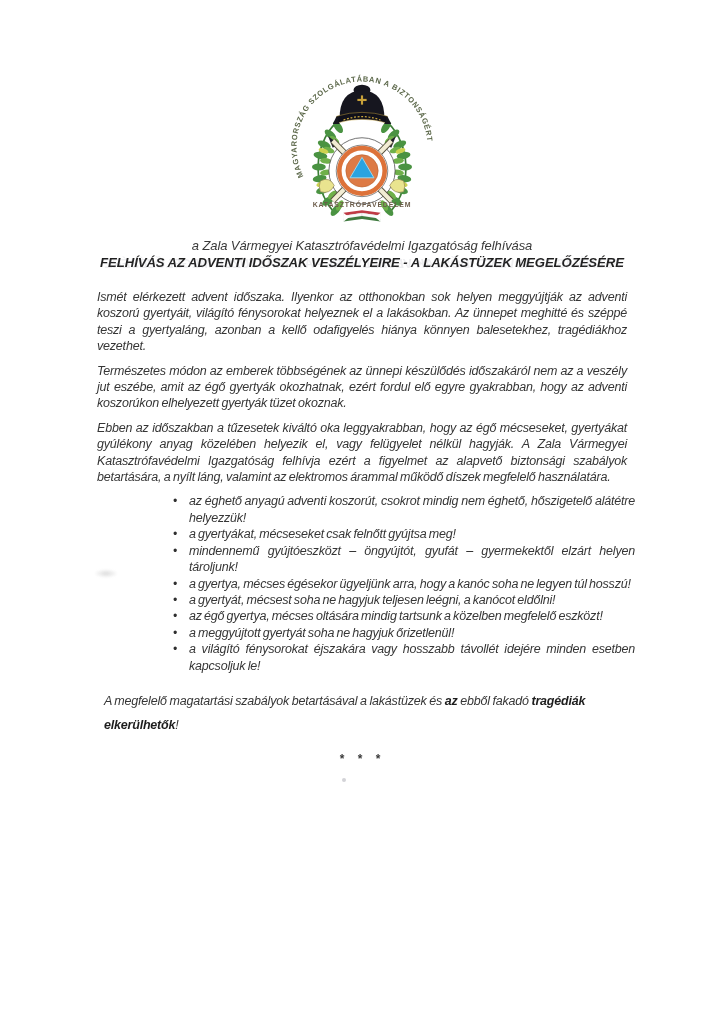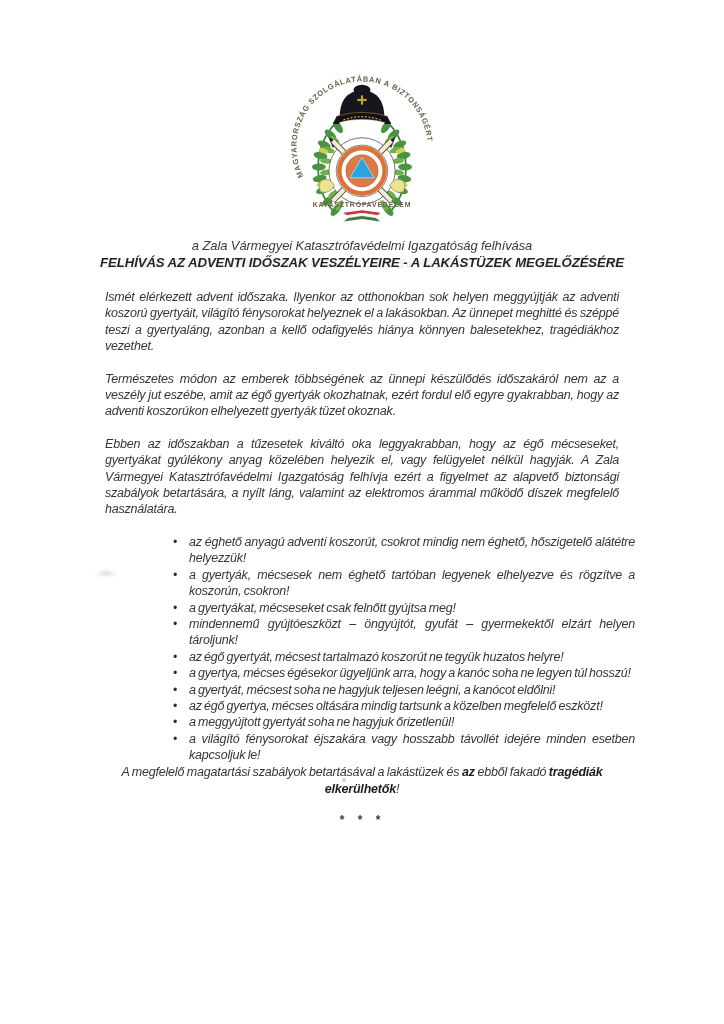--- a/index.html
+++ b/index.html
@@ -29,42 +29,42 @@
   .ghost{
     position:absolute;left:-30px;right:-30px;top:1px;
     text-align:center;white-space:nowrap;overflow:hidden;
     transform:scaleX(-1);
     font-weight:bold;font-size:13px;
     color:#7d7d8d;opacity:0.12;filter:blur(0.6px);
     pointer-events:none;
   }
   .bodytext{margin-top:18px;}
   .para{
-    margin:16px;text-align:justify;
+    margin:8px;text-align:justify;
     font-size:12.5px;line-height:16.4px;
     letter-spacing:-0.2px;word-spacing:-0.8px;
   }
   ul.bullets{
     margin:0;padding:0;list-style:none;
   }
   ul.bullets li{
     position:relative;
     padding-left:100px;
     text-align:justify;
     font-size:12.5px;line-height:16.4px;
     letter-spacing:-0.2px;word-spacing:-1px;
   }
   ul.bullets li::before{
     content:"\2022";
     position:absolute;left:84px;top:0;
     font-size:12px;color:#2e2e2e;
   }
   .closing{
-    margin:0;text-align:center;
-    font-size:12.5px;line-height:17px;
+    margin:15px;text-align:left;
+    font-size:12.5px;line-height:24px;
     letter-spacing:-0.2px;word-spacing:-0.6px;
   }
   .closing b{color:#1d1d1d;}
   .stars{
     margin-top:15px;text-align:center;
     font-size:12px;letter-spacing:5px;color:#3a3a3a;font-weight:bold;
   }
   
   .smudge{
     position:absolute;left:94px;top:569px;width:24px;height:9px;
@@ -175,24 +175,22 @@
       <span>FELHÍVÁS AZ ADVENTI IDŐSZAK VESZÉLYEIRE - A LAKÁSTÜZEK MEGELŐZÉSÉRE</span>
     </div>
 
     <div class="bodytext">
       <p class="para">Ismét elérkezett advent időszaka. Ilyenkor az otthonokban sok helyen meggyújtják az adventi koszorú gyertyáit, világító fénysorokat helyeznek el a lakásokban. Az ünnepet meghitté és széppé teszi a gyertyaláng, azonban a kellő odafigyelés hiánya könnyen balesetekhez, tragédiákhoz vezethet.</p>
       <p class="para">Természetes módon az emberek többségének az ünnepi készülődés időszakáról nem az a veszély jut eszébe, amit az égő gyertyák okozhatnak, ezért fordul elő egyre gyakrabban, hogy az adventi koszorúkon elhelyezett gyertyák tüzet okoznak.</p>
       <p class="para">Ebben az időszakban a tűzesetek kiváltó oka leggyakrabban, hogy az égő mécseseket, gyertyákat gyúlékony anyag közelében helyezik el, vagy felügyelet nélkül hagyják. A Zala Vármegyei Katasztrófavédelmi Igazgatóság felhívja ezért a figyelmet az alapvető biztonsági szabályok betartására, a nyílt láng, valamint az elektromos árammal működő díszek megfelelő használatára.</p>
 
       <ul class="bullets">
         <li>az éghető anyagú adventi koszorút, csokrot mindig nem éghető, hőszigetelő alátétre helyezzük!</li>
-        <li>a gyertyák, mécsesek nem éghető tartóban legyenek elhelyezve és rögzítve a koszorún, csokron!</li>
         <li>a gyertyákat, mécseseket csak felnőtt gyújtsa meg!</li>
         <li>mindennemű gyújtóeszközt – öngyújtót, gyufát – gyermekektől elzárt helyen tároljunk!</li>
-        <li>az égő gyertyát, mécsest tartalmazó koszorút ne tegyük huzatos helyre!</li>
         <li>a gyertya, mécses égésekor ügyeljünk arra, hogy a kanóc soha ne legyen túl hosszú!</li>
         <li>a gyertyát, mécsest soha ne hagyjuk teljesen leégni, a kanócot eldőlni!</li>
         <li>az égő gyertya, mécses oltására mindig tartsunk a közelben megfelelő eszközt!</li>
         <li>a meggyújtott gyertyát soha ne hagyjuk őrizetlenül!</li>
         <li>a világító fénysorokat éjszakára vagy hosszabb távollét idejére minden esetben kapcsoljuk le!</li>
       </ul>
 
       <p class="closing"><span>A megfelelő magatartási szabályok betartásával a lakástüzek és </span><b>az</b><span> ebből fakadó </span><b>tragédiák elkerülhetők</b><span>!</span></p>
 
       <div class="stars">* * *</div>

